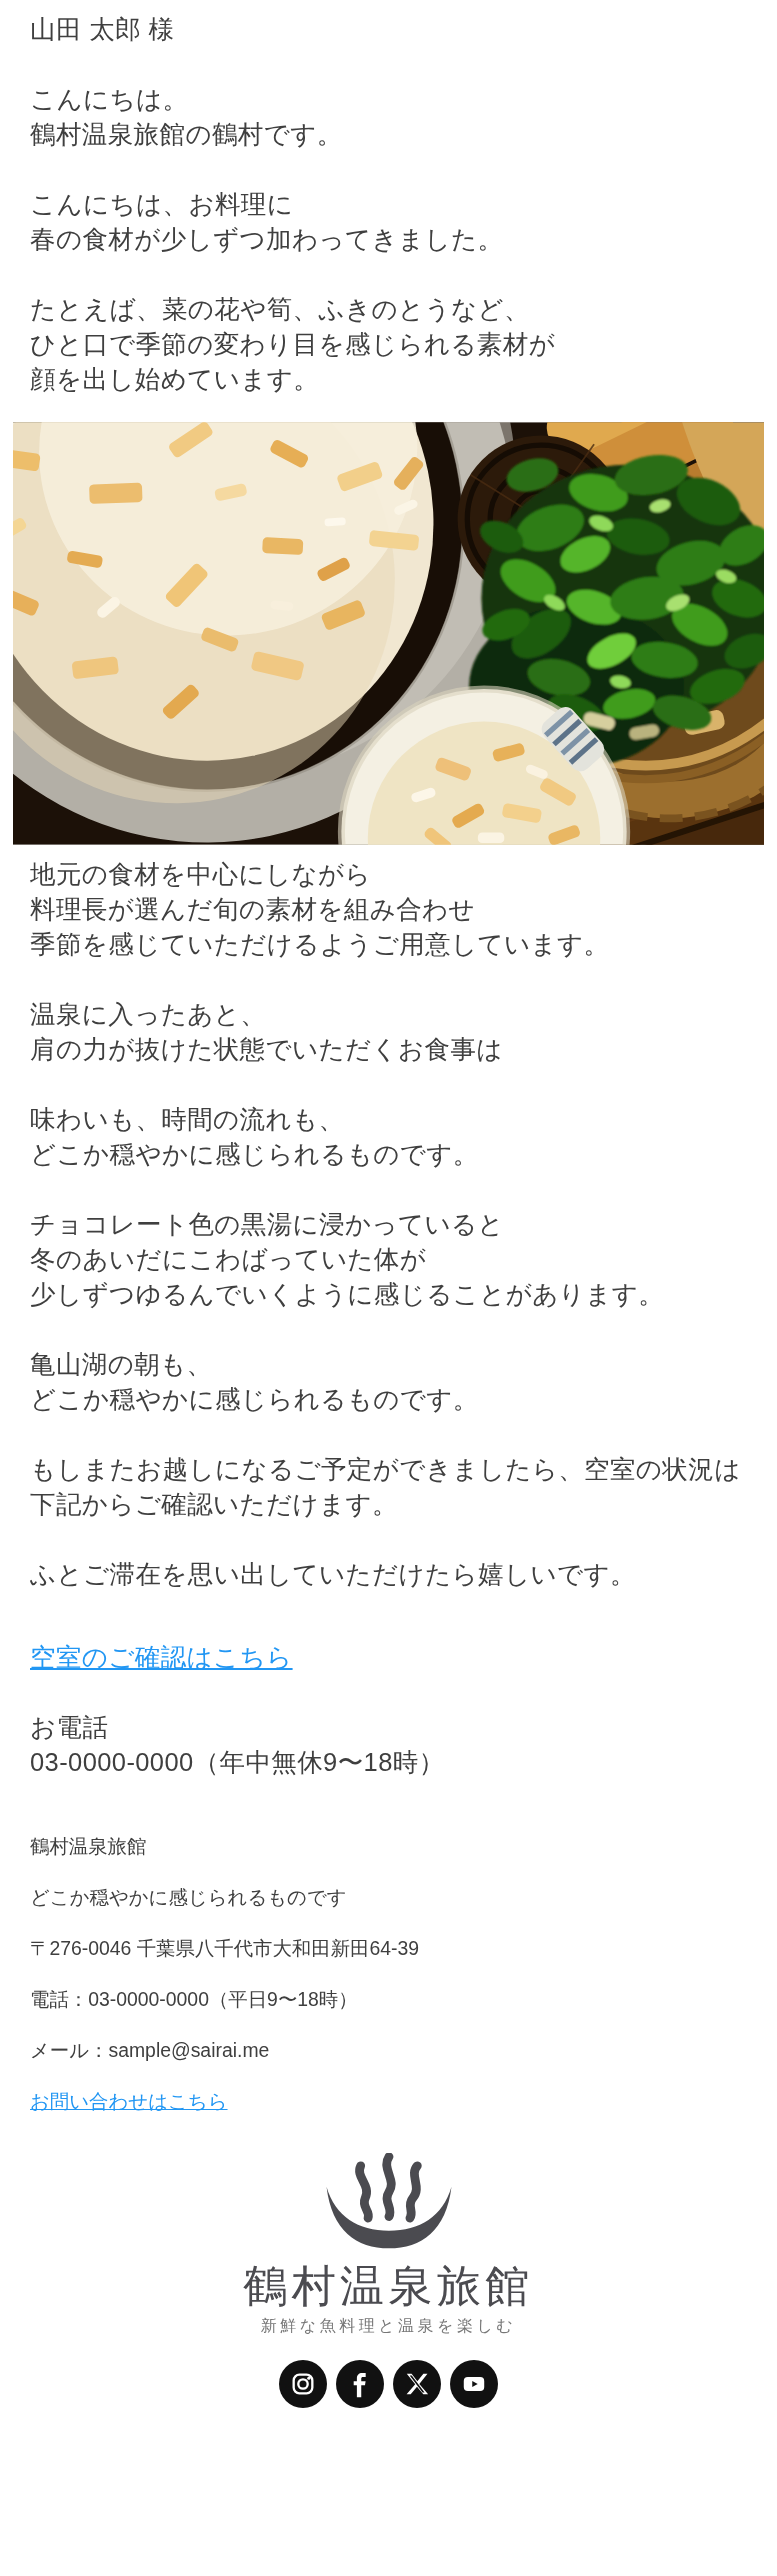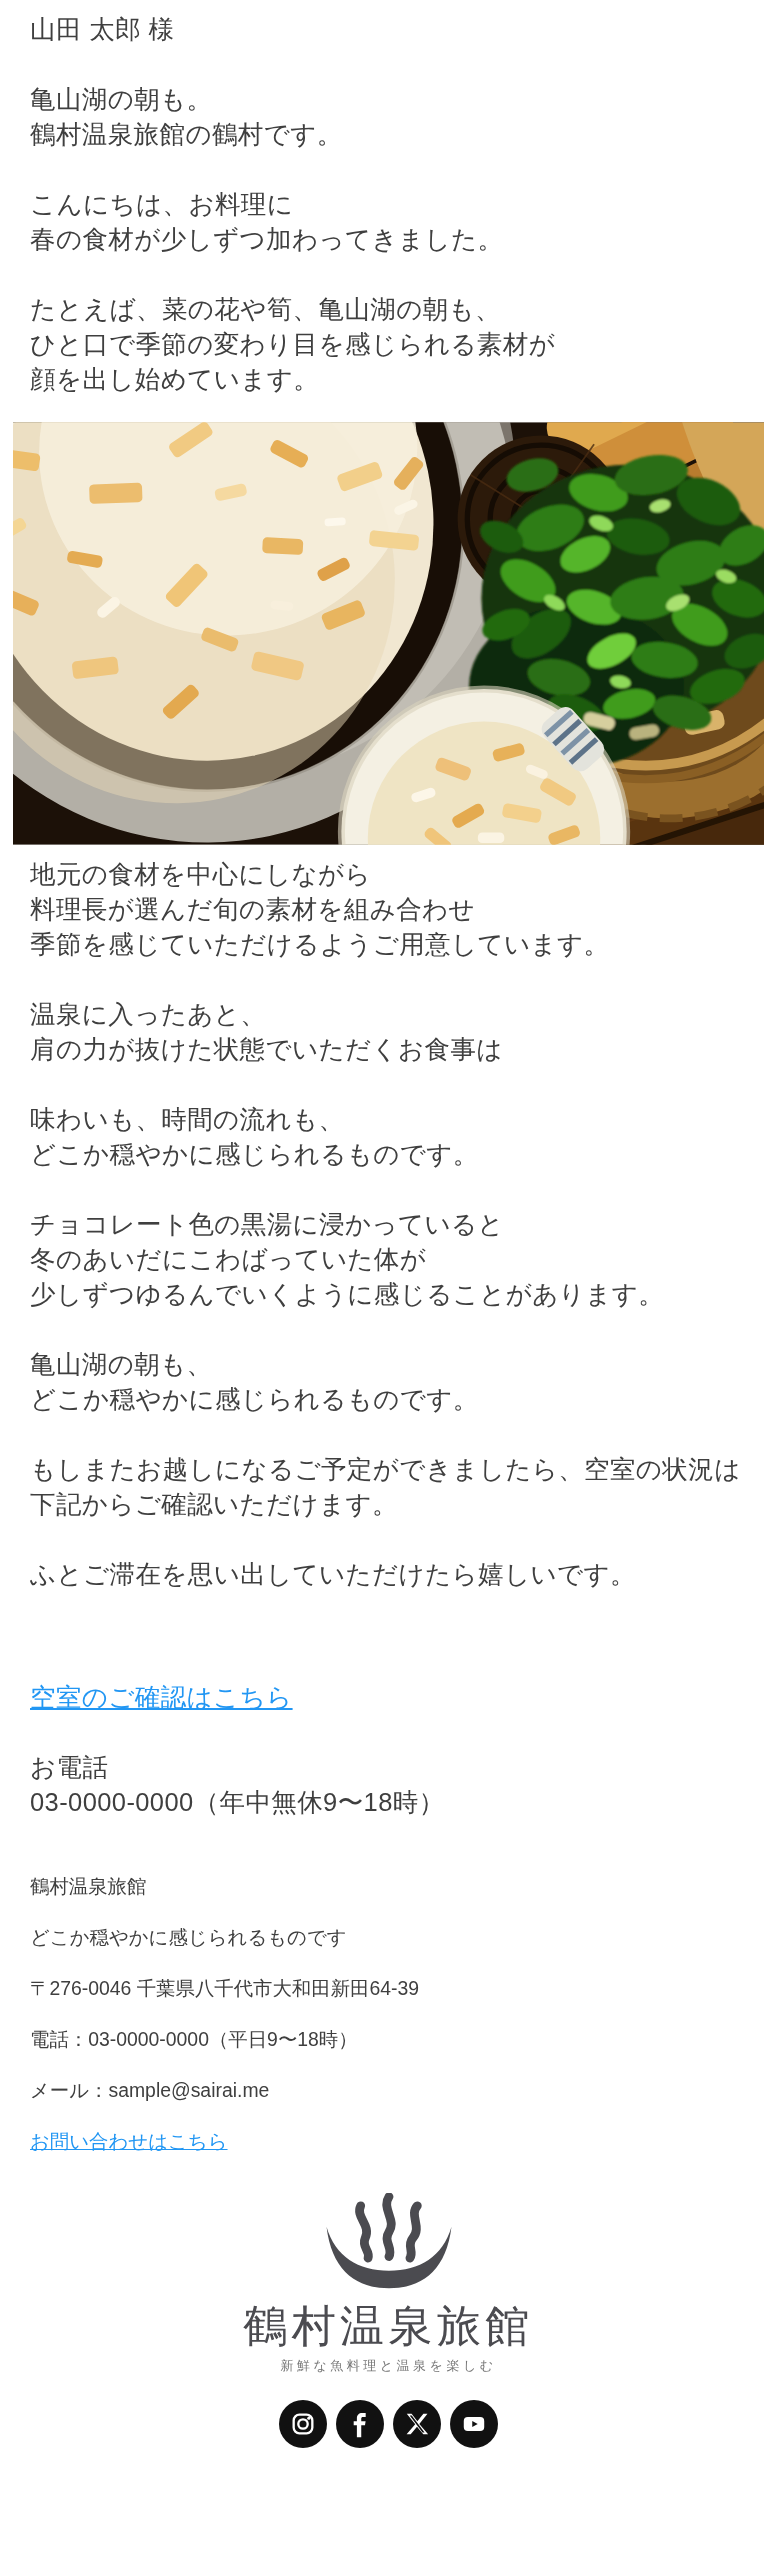--- a/index.html
+++ b/index.html
@@ -21,21 +21,21 @@
     white-space: pre-line;
     letter-spacing: 0.4px;
   }
   .photo {
     height: 423px;
     margin: -10.6px -16.7px 12.3px -16.7px;
     overflow: hidden;
   }
   .photo svg { display: block; }
   a.link { color: #2196f3; text-decoration: underline; cursor: pointer; }
-  p.link-p { margin-top: 88px; }
+  p.link-p { margin-top: 48px; }
   .footer { padding-top: 17.6px; }
   .footer p {
     margin: 0 0 24px 0;
     font-size: 19.4px;
     line-height: 27px;
     color: #3f3f3f;
     white-space: pre-line;
   }
   .logo { margin-top: 38px; text-align: center; }
   .logo-icon { display: inline-block; }
@@ -43,44 +43,44 @@
     margin-top: 7px;
     font-family: "Liberation Serif", "DejaVu Serif", serif;
     font-size: 44px;
     line-height: 49px;
     letter-spacing: 4.4px;
     color: #4b4b50;
   }
   .logo-tagline {
     margin-top: 5.3px;
     font-family: "Liberation Serif", "DejaVu Serif", serif;
-    font-size: 13px;
+    font-size: 16px;
     line-height: 19.4px;
     letter-spacing: 3.5px;
     color: #767676;
   }
   .social {
     margin-top: 25px;
     display: flex;
     justify-content: center;
     gap: 8.8px;
   }
   .social a { display: block; width: 48px; height: 48px; }
 </style>
 </head>
 <body>
 
 <div class="email">
 
   <p class="body">山田 太郎 様</p>
-  <p class="body">亀山湖の朝も。
+  <p class="body">こんにちは。
 鶴村温泉旅館の鶴村です。</p>
   <p class="body">こんにちは、お料理に
 春の食材が少しずつ加わってきました。</p>
-  <p class="body">たとえば、菜の花や筍、亀山湖の朝も、
+  <p class="body">たとえば、菜の花や筍、ふきのとうなど、
 ひと口で季節の変わり目を感じられる素材が
 顔を出し始めています。</p>
 
   <div class="photo">
     <svg width="751" height="423" viewBox="0 0 853 480" xmlns="http://www.w3.org/2000/svg">
       <defs>
         <clipPath id="frame">
             <rect x="0" y="0" width="853" height="480"></rect>
           </clipPath>
         <filter id="soft" x="-10%" y="-10%" width="120%" height="120%">

